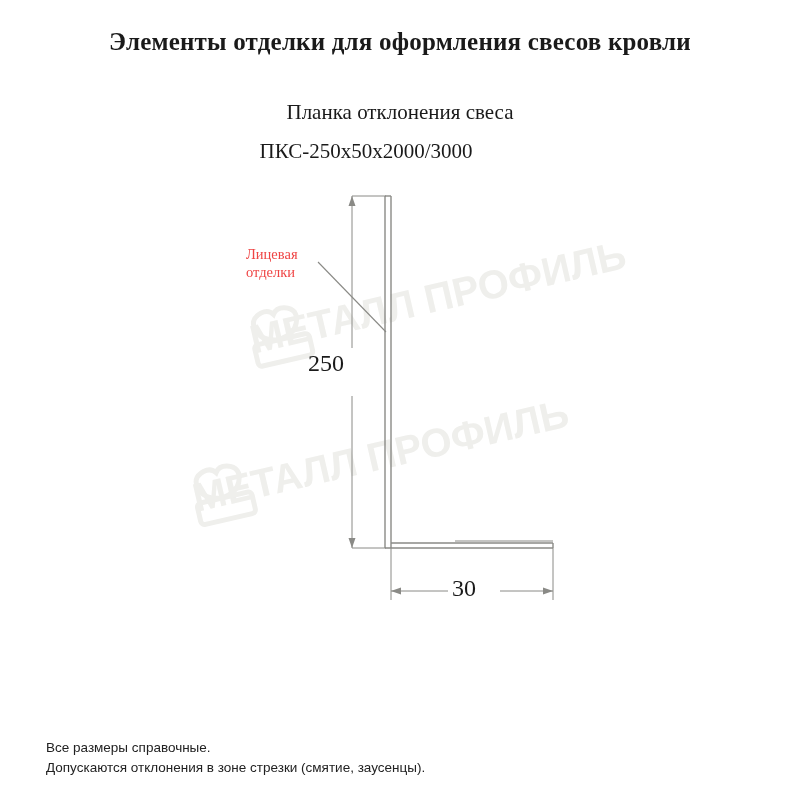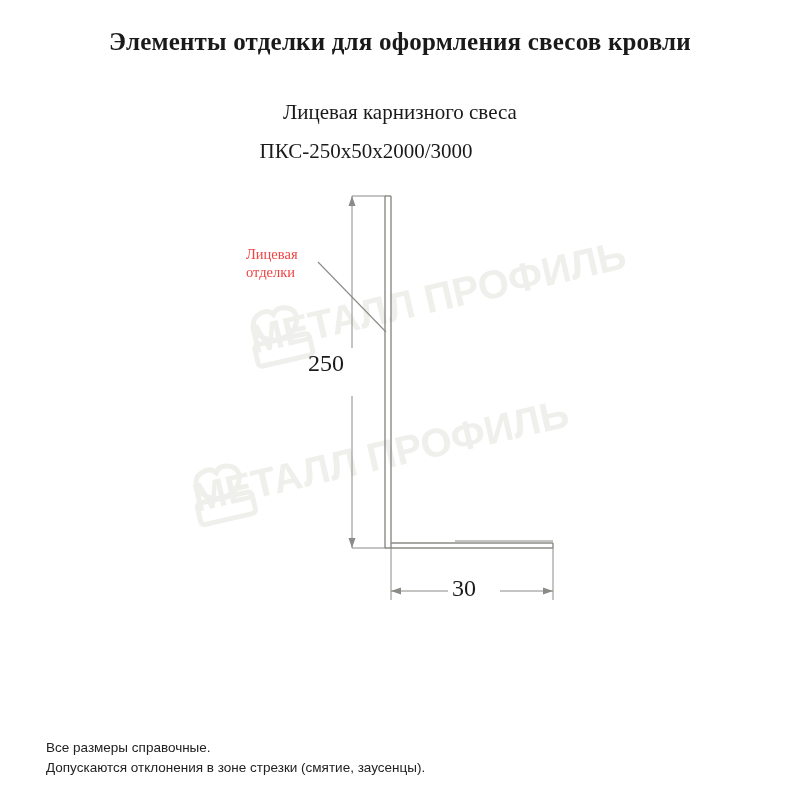--- a/index.html
+++ b/index.html
@@ -119,21 +119,21 @@
         <text x="190" y="465" font-family="Liberation Sans, sans-serif" font-size="40" font-weight="bold" fill="#efefec">МЕТАЛЛ ПРОФИЛЬ</text>
         <g fill="none" stroke="#efefec" stroke-width="5">
           <path d="M198 445 q-6 -14 8 -18 q8 -2 12 4 q4 -6 12 -4 q14 4 8 18 q-4 10 -20 12 q-16 -2 -20 -12 z"></path>
           <rect x="192" y="457" width="56" height="22" rx="4"></rect>
         </g>
       </g>
     </svg>
   </div>
 
   <div class="title">Элементы отделки для оформления свесов кровли</div>
-  <div class="subtitle1">Лицевая карнизного свеса</div>
+  <div class="subtitle1">Планка отклонения свеса</div>
   <div class="subtitle2">ПКС-250x50x2000/3000</div>
 
   <div class="drawing">
     <svg width="800" height="800" viewBox="0 0 800 800" xmlns="http://www.w3.org/2000/svg">
       <g stroke="#8a8a86" fill="none" stroke-width="1.4">
 
         <line x1="385" y1="196" x2="385" y2="548"></line>
         <line x1="391" y1="196" x2="391" y2="548"></line>
         <line x1="385" y1="196" x2="391" y2="196"></line>
 

